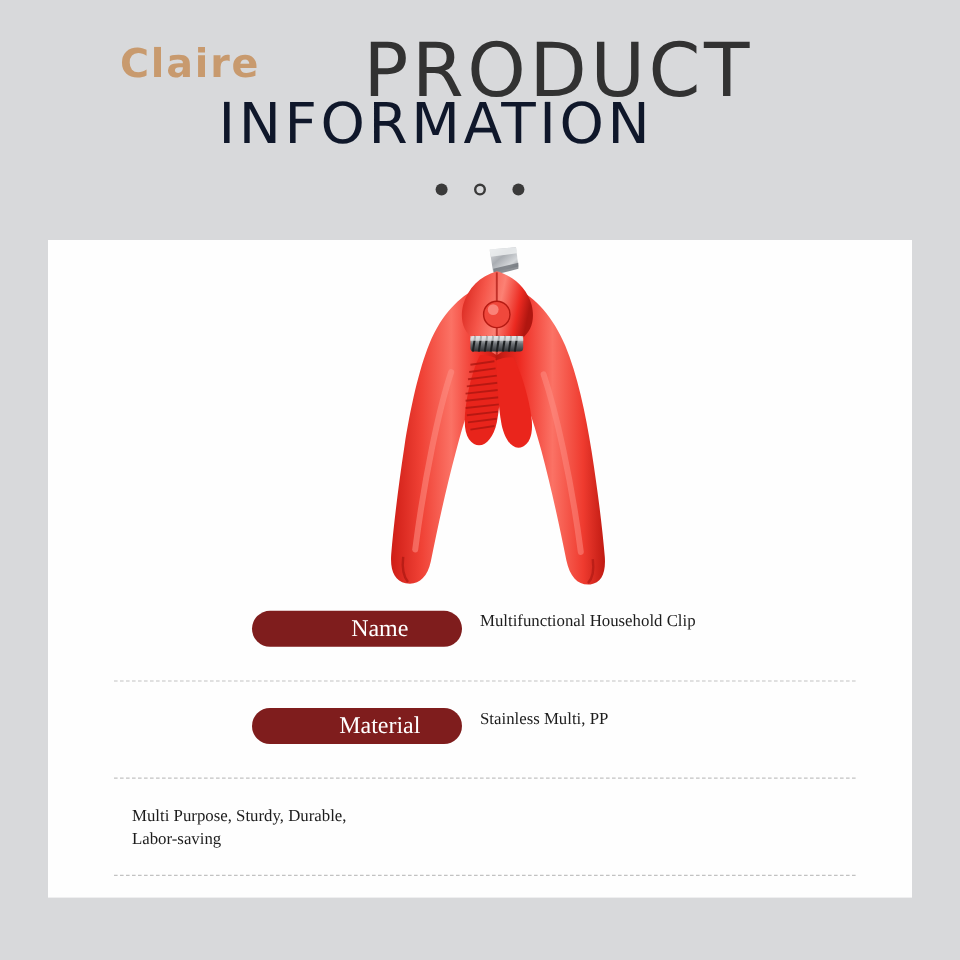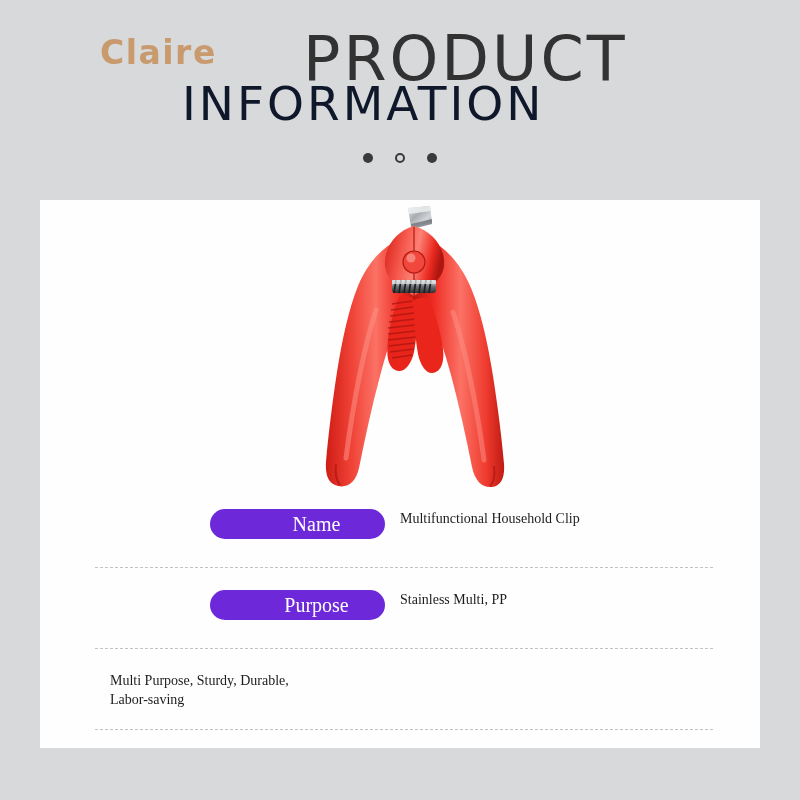--- a/index.html
+++ b/index.html
@@ -89,21 +89,21 @@
     width:290px;
     flex:0 0 290px;
     display:flex;
     justify-content:flex-end;
     padding-top:4px;
   }
   .pill {
     width:175px;
     height:30px;
     border-radius:15px;
-    background:#6d28d9;
+    background:#7f1d1d;
     color:#ffffff;
     font-family:"Liberation Serif", serif;
     font-size:20px;
     display:flex;
     align-items:center;
     justify-content:center;
     padding-left:38px;
     line-height:1;
   }
   .spec-val {
@@ -281,21 +281,21 @@
       </div>
       <div class="spec-val">
         <div>Multifunctional Household Clip</div>
       </div>
     </div>
     <div class="divider"></div>
     <div class="row-gap-top"></div>
 
     <div class="spec-row">
       <div class="pill-wrap">
-        <div class="pill">Purpose</div>
+        <div class="pill">Material</div>
       </div>
       <div class="spec-val">
         <div>Stainless Multi, PP</div>
       </div>
     </div>
     <div class="divider"></div>
     <div class="row-gap-top"></div>
 
     <div class="spec-row">
       <div class="spec-val">

